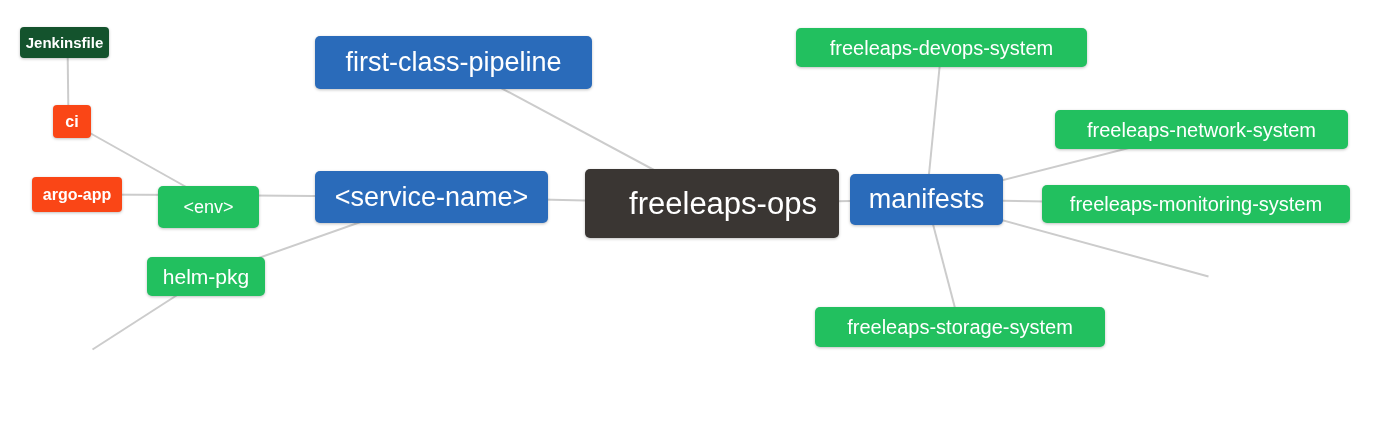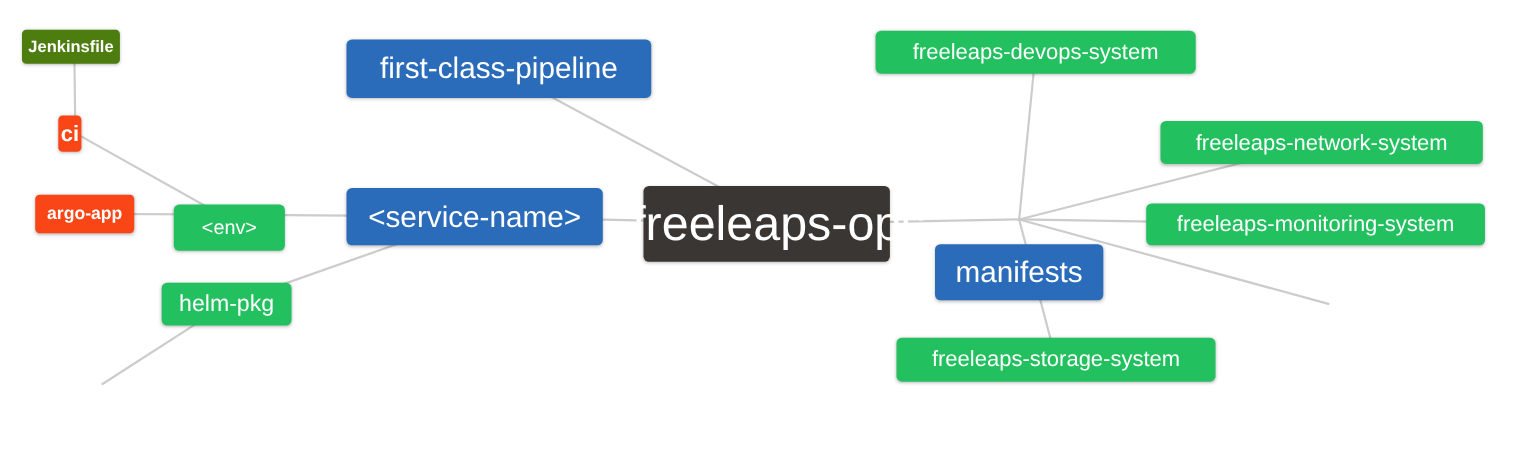--- a/index.html
+++ b/index.html
@@ -34,21 +34,21 @@
     border-radius: 5px;
     box-shadow: 0 1px 3px rgba(0,0,0,0.25);
     white-space: nowrap;
     cursor: pointer;
     line-height: 1;
     box-sizing: border-box;
   }
   .c-blue   { background: #2a6bba; }
   .c-green  { background: #22c05f; }
   .c-red    { background: #fa4616; }
-  .c-orange { background: #4d7c0f; }
+  .c-orange { background: #14532d; }
   .c-dark   { background: #3a3633; }
   .w-bold   { font-weight: 700; }
 </style>
 </head>
 <body>
 
 <div class="canvas">
 
   <svg class="edges" width="1390" height="421">
     <line x1="67.5" y1="42" x2="68.5" y2="121"></line>
@@ -62,36 +62,36 @@
     <line x1="716.5" y1="203.5" x2="926.5" y2="199.5"></line>
     <line x1="926.5" y1="199.5" x2="941.5" y2="47.5"></line>
     <line x1="926.5" y1="199.5" x2="1201.5" y2="129.5"></line>
     <line x1="926.5" y1="199.5" x2="1196" y2="204"></line>
     <line x1="926.5" y1="199.5" x2="1208.5" y2="276.5"></line>
     <line x1="926.5" y1="199.5" x2="960" y2="327"></line>
   </svg>
 
   <div class="node c-orange w-bold" style="left:20px;  top:27px;  width:89px;  height:31px; font-size:15px; border-radius:4px;">Jenkinsfile</div>
 
-  <div class="node c-red w-bold" style="left:53px;  top:105px; width:21px;  height:33px; font-size:20px; border-radius:4px;">ci</div>
+  <div class="node c-red w-bold" style="left:53px;  top:105px; width:38px;  height:33px; font-size:16px; border-radius:4px;">ci</div>
 
   <div class="node c-red w-bold" style="left:32px;  top:177px; width:90px;  height:35px; font-size:16px; border-radius:4px;">argo-app</div>
 
   <div class="node c-green" style="left:158px; top:186px; width:101px;  height:42px; font-size:18px;">&lt;env&gt;</div>
 
   <div class="node c-green" style="left:147px; top:257px; width:118px; height:39px; font-size:21px;">helm-pkg</div>
 
 
   <div class="node c-blue" style="left:315px; top:36px;  width:277px; height:53px; font-size:27px;">first-class-pipeline</div>
 
   <div class="node c-blue" style="left:315px; top:171px; width:233px; height:52px; font-size:27px;">&lt;service-name&gt;</div>
 
-  <div class="node c-dark" style="left:585px; top:169px; width:224px; height:69px; font-size:44px;padding-left:22px;">freeleaps-ops</div>
+  <div class="node c-dark" style="left:585px; top:169px; width:254px; height:69px; font-size:31px;padding-left:22px;">freeleaps-ops</div>
 
-  <div class="node c-blue" style="left:850px; top:174px; width:153px; height:51px; font-size:27px;margin-top:48px;">manifests</div>
+  <div class="node c-blue" style="left:850px; top:174px; width:153px; height:51px; font-size:27px;">manifests</div>
 
   <div class="node c-green" style="left:796px;  top:28px;  width:291px; height:39px; font-size:20px;text-align:right;">freeleaps-devops-system</div>
 
   <div class="node c-green" style="left:1055px; top:110px; width:293px; height:39px; font-size:20px;">freeleaps-network-system</div>
 
   <div class="node c-green" style="left:1042px; top:185px; width:308px; height:38px; font-size:20px;">freeleaps-monitoring-system</div>
 
 
   <div class="node c-green" style="left:815px;  top:307px; width:290px; height:40px; font-size:20px;">freeleaps-storage-system</div>
 

